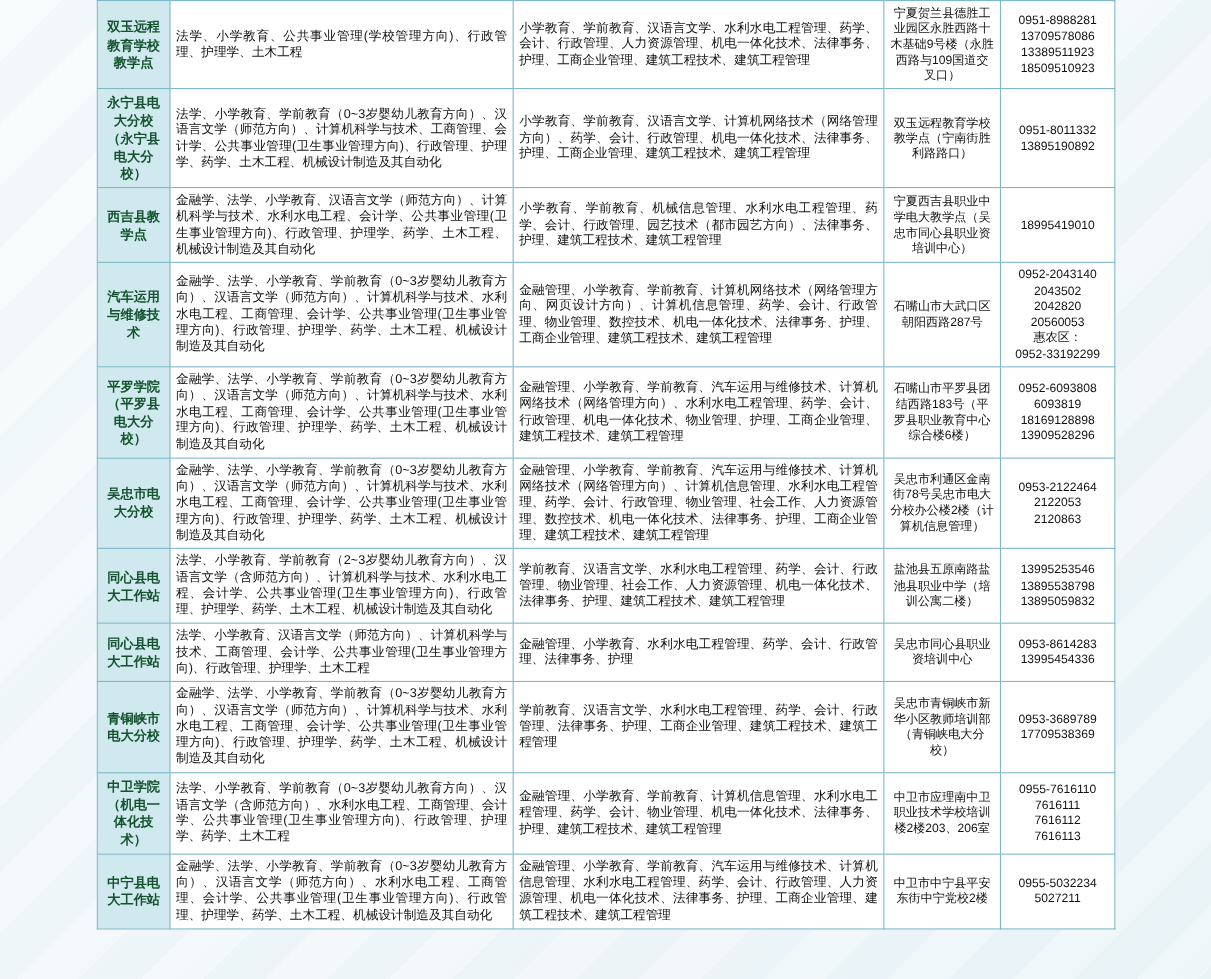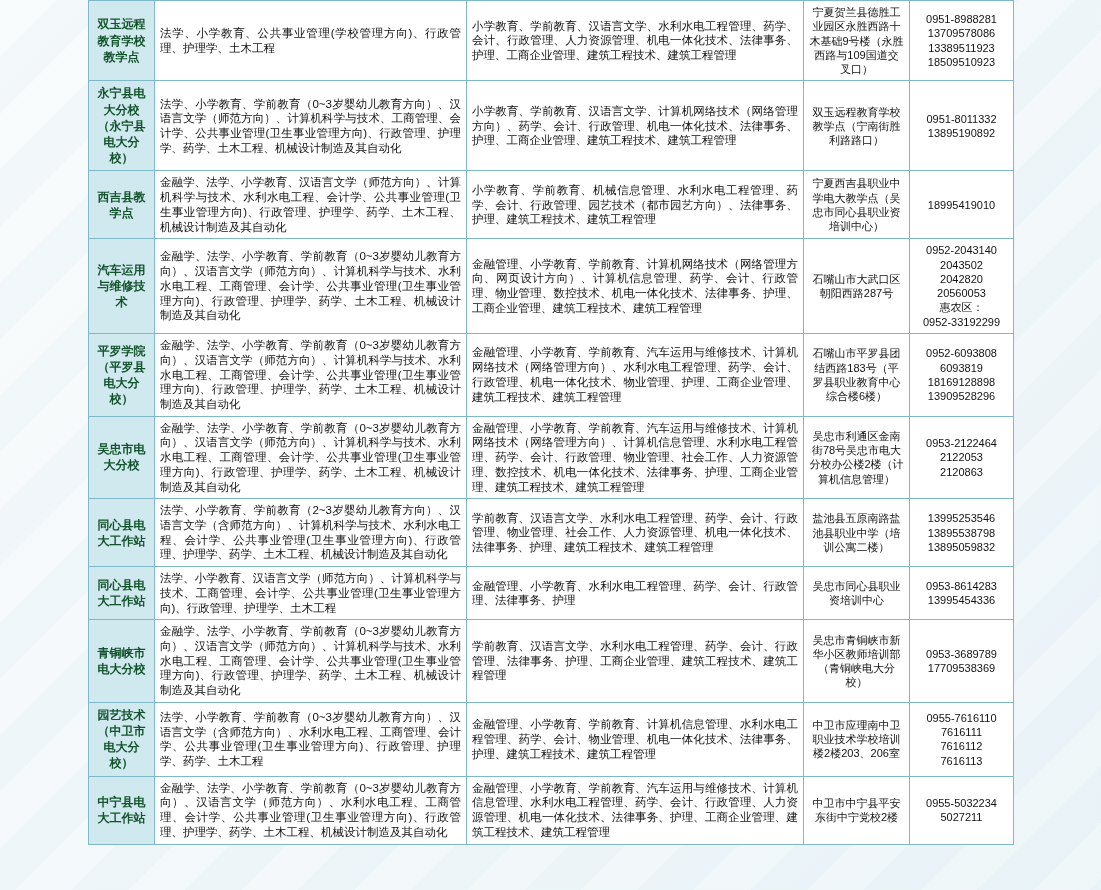--- a/index.html
+++ b/index.html
@@ -140,21 +140,21 @@
             <td class="tel">0953-8614283<br>13995454336</td>
           </tr>
           <tr>
             <td class="site">青铜峡市电大分校</td>
             <td class="major">金融学、法学、小学教育、学前教育（0~3岁婴幼儿教育方向）、汉语言文学（师范方向）、计算机科学与技术、水利水电工程、工商管理、会计学、公共事业管理(卫生事业管理方向)、行政管理、护理学、药学、土木工程、机械设计制造及其自动化</td>
             <td class="major">学前教育、汉语言文学、水利水电工程管理、药学、会计、行政管理、法律事务、护理、工商企业管理、建筑工程技术、建筑工程管理</td>
             <td class="tel">吴忠市青铜峡市新华小区教师培训部（青铜峡电大分校）</td>
             <td class="tel">0953-3689789<br>17709538369</td>
           </tr>
           <tr>
-            <td class="site">园艺技术（中卫市电大分校）</td>
+            <td class="site">中卫学院（机电一体化技术）</td>
             <td class="major">法学、小学教育、学前教育（0~3岁婴幼儿教育方向）、汉语言文学（含师范方向）、水利水电工程、工商管理、会计学、公共事业管理(卫生事业管理方向)、行政管理、护理学、药学、土木工程</td>
             <td class="major">金融管理、小学教育、学前教育、计算机信息管理、水利水电工程管理、药学、会计、物业管理、机电一体化技术、法律事务、护理、建筑工程技术、建筑工程管理</td>
             <td class="tel">中卫市应理南中卫职业技术学校培训楼2楼203、206室</td>
             <td class="tel">0955-7616110<br>7616111<br>7616112<br>7616113</td>
           </tr>
           <tr>
             <td class="site">中宁县电大工作站</td>
             <td class="major">金融学、法学、小学教育、学前教育（0~3岁婴幼儿教育方向）、汉语言文学（师范方向）、水利水电工程、工商管理、会计学、公共事业管理(卫生事业管理方向)、行政管理、护理学、药学、土木工程、机械设计制造及其自动化</td>
             <td class="major">金融管理、小学教育、学前教育、汽车运用与维修技术、计算机信息管理、水利水电工程管理、药学、会计、行政管理、人力资源管理、机电一体化技术、法律事务、护理、工商企业管理、建筑工程技术、建筑工程管理</td>
             <td class="tel">中卫市中宁县平安东街中宁党校2楼</td>

